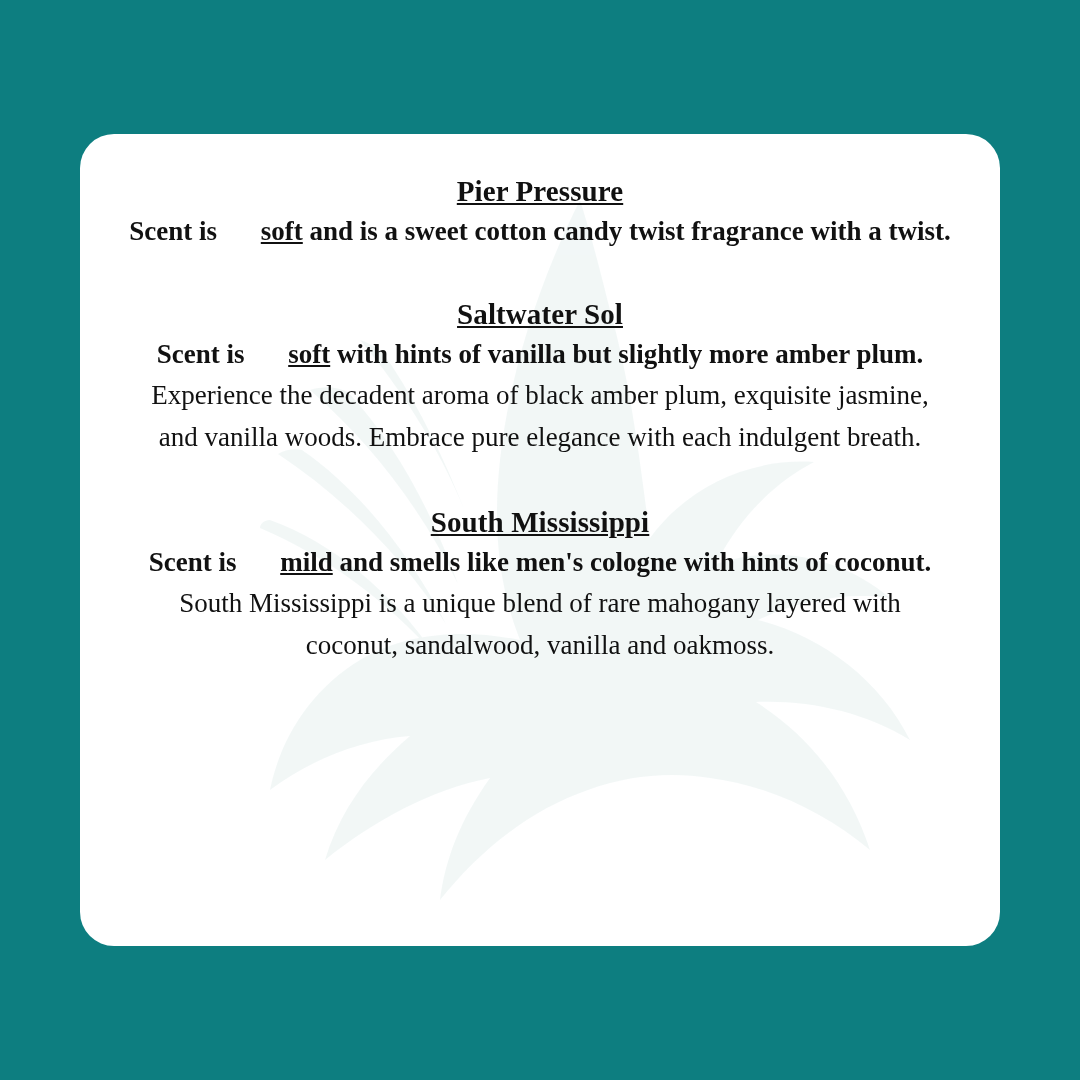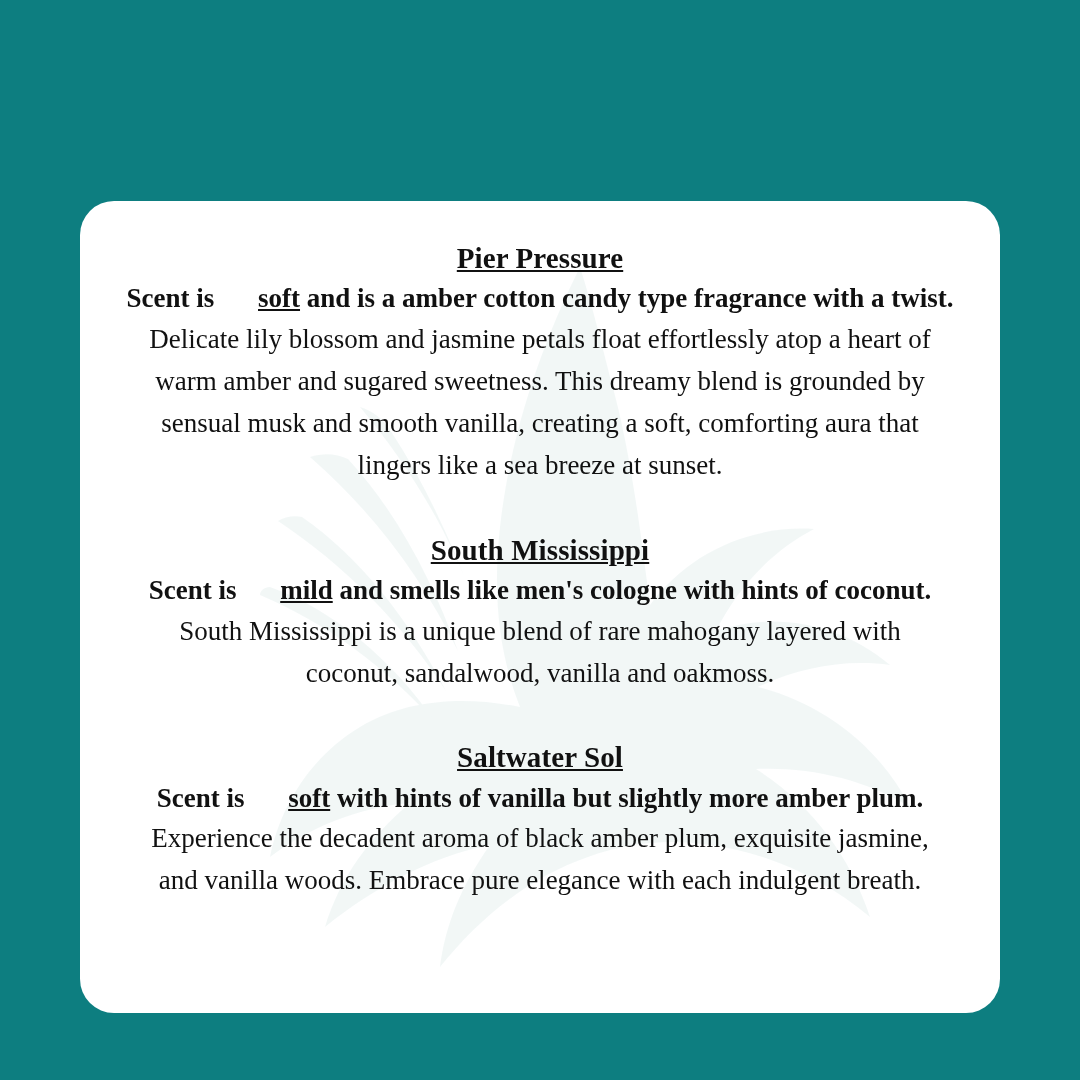--- a/index.html
+++ b/index.html
@@ -12,21 +12,21 @@
     background: #0d7e80;
     font-family: "Liberation Serif", serif;
     overflow: hidden;
   }
   .page {
     position: relative;
     width: 1080px;
     height: 1080px;
     box-sizing: border-box;
     display: flex;
-    align-items: center;
+    align-items: flex-start;
     justify-content: center;
   }
   .card {
     position: relative;
     margin-top: 134px;
     width: 920px;
     height: 812px;
     background: #ffffff;
     border-radius: 34px;
     overflow: hidden;
@@ -93,31 +93,30 @@
         <path d="M200 230 C262 284 312 350 348 424 C322 352 286 284 238 232 C226 226 212 226 200 230 Z"></path>
         <path d="M168 294 C234 338 292 396 336 464 C300 394 250 330 192 290 C184 288 174 290 168 294 Z"></path>
         <path d="M150 368 C216 396 276 440 326 496 C282 432 222 382 160 360 C154 360 150 364 150 368 Z"></path>
       </g>
     </svg>
 
     <div class="content">
 
       <div class="scent-block">
         <div class="scent-title">Pier Pressure</div>
-        <div class="scent-strength"><span>Scent is </span><u>soft</u><span> and is a amber cotton candy type fragrance with a twist.</span></div>
-        <p class="scent-desc">Delicate lily blossom and jasmine petals float effortlessly atop a heart of warm amber and sugared sweetness. This dreamy blend is grounded by sensual musk and smooth vanilla, creating a soft, comforting aura that lingers like a sea breeze at sunset.</p>
+        <div class="scent-strength"><span>Scent is </span><u>soft</u><span> and is a sweet cotton candy twist fragrance with a twist.</span></div>
+      </div>
+
+      <div class="scent-block">
+        <div class="scent-title">Saltwater Sol</div>
+        <div class="scent-strength"><span>Scent is </span><u>soft</u><span> with hints of vanilla but slightly more amber plum.</span></div>
+        <p class="scent-desc">Experience the decadent aroma of black amber plum, exquisite jasmine, and vanilla woods. Embrace pure elegance with each indulgent breath.</p>
       </div>
 
       <div class="scent-block">
         <div class="scent-title">South Mississippi</div>
         <div class="scent-strength"><span>Scent is </span><u>mild</u><span> and smells like men's cologne with hints of coconut.</span></div>
         <p class="scent-desc">South Mississippi is a unique blend of rare mahogany layered with coconut, sandalwood, vanilla and oakmoss.</p>
       </div>
 
-      <div class="scent-block">
-        <div class="scent-title">Saltwater Sol</div>
-        <div class="scent-strength"><span>Scent is </span><u>soft</u><span> with hints of vanilla but slightly more amber plum.</span></div>
-        <p class="scent-desc">Experience the decadent aroma of black amber plum, exquisite jasmine, and vanilla woods. Embrace pure elegance with each indulgent breath.</p>
-      </div>
-
     </div>
   </div>
 </div>
 
 </body></html>

